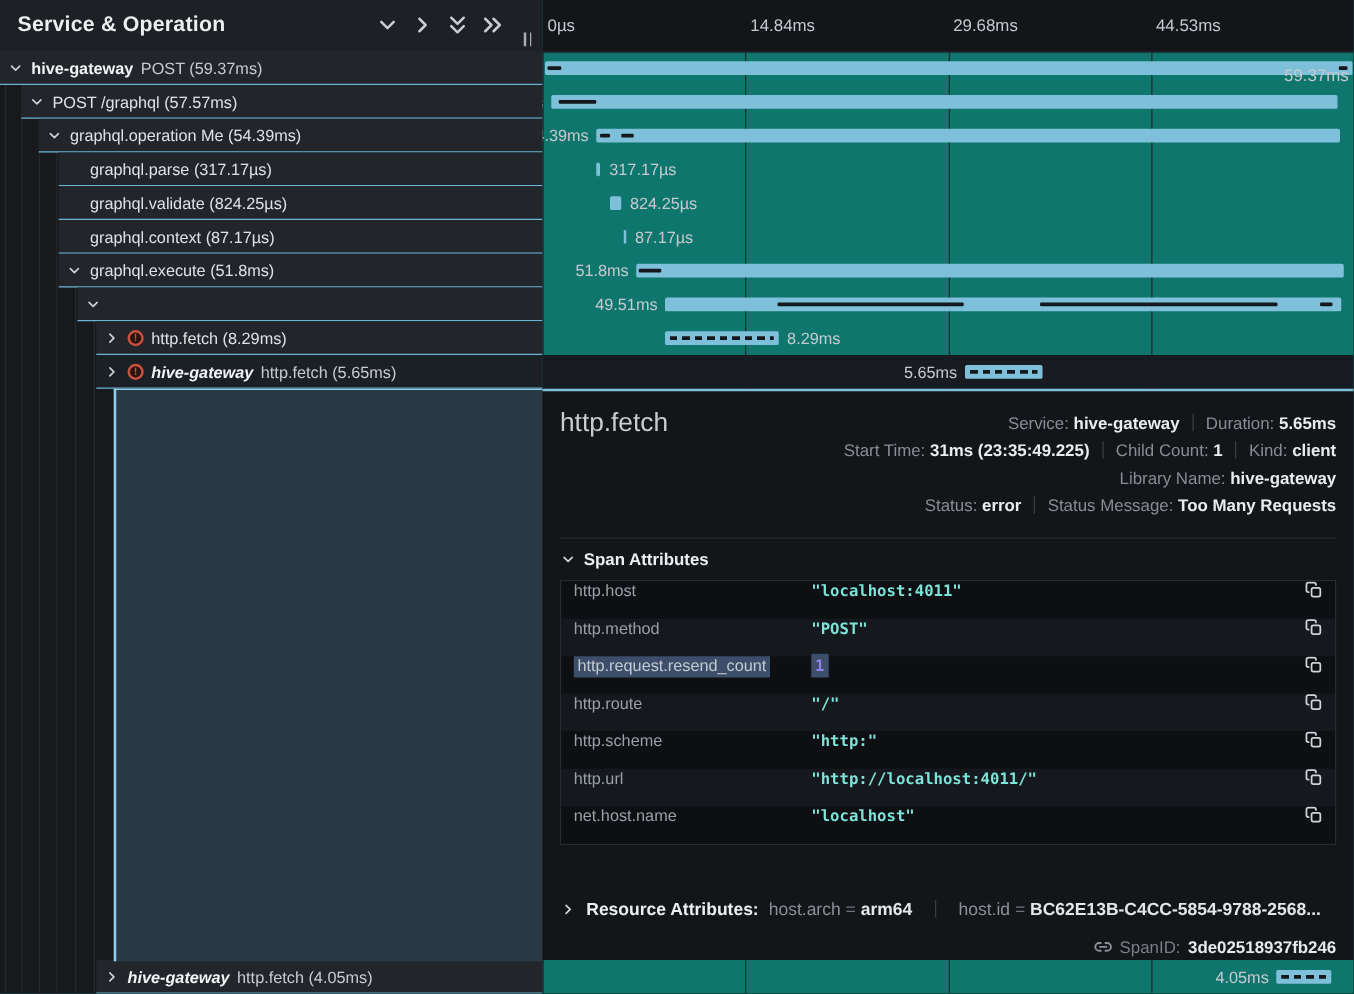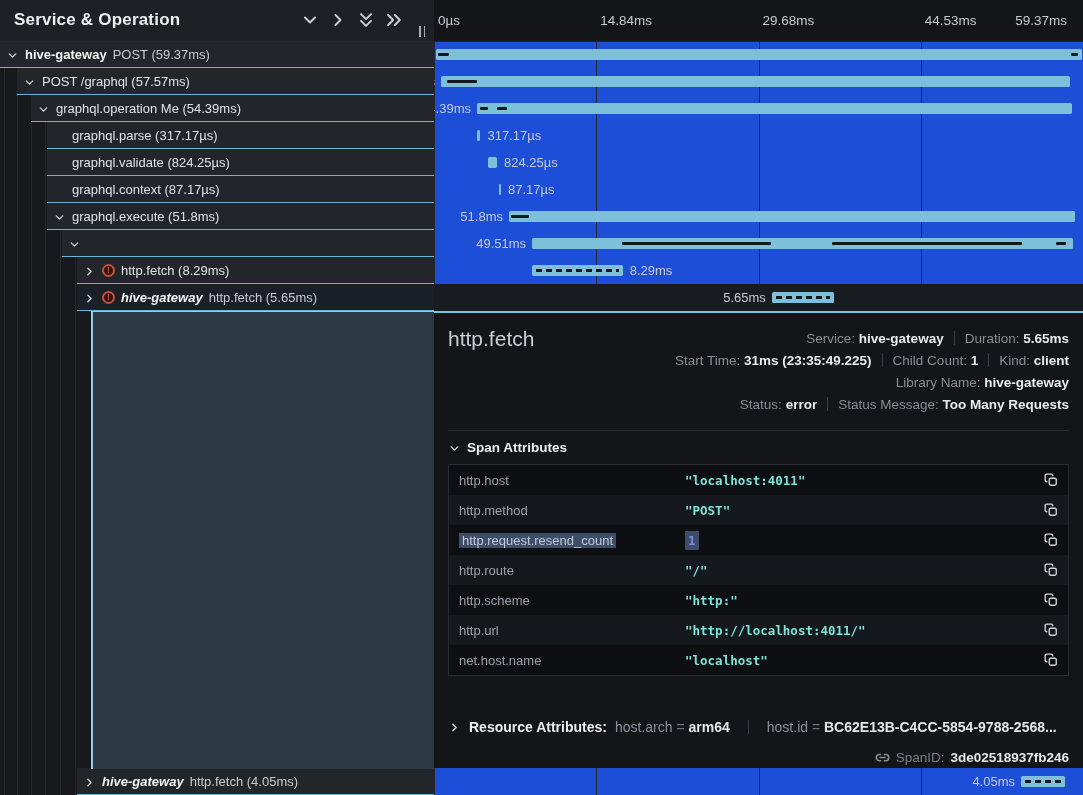--- a/index.html
+++ b/index.html
@@ -1,16 +1,16 @@
 <!DOCTYPE html>
 <html><head>
 <meta charset="utf-8">
 <style>
   html,body{margin:0;padding:0;background:#0e1013;}
-  .app{position:relative;width:1083px;height:795px;background:#1d4ed8;overflow:hidden;
+  .app{position:relative;width:1083px;height:795px;background:#0f766e;overflow:hidden;
        font-family:"Liberation Sans",sans-serif;color:#dcdfe3;-webkit-font-smoothing:antialiased;}
   
   .tree-header{position:absolute;left:0;top:0;width:434px;height:41px;background:#1d2025;
                border-bottom:1px solid #26292e;z-index:5;}
   .tree-title{position:absolute;left:14px;top:10px;font-size:17px;font-weight:bold;color:#eceef0;letter-spacing:.2px;}
   .hdr-icons{position:absolute;left:300px;top:10px;display:flex;gap:8px;z-index:6;}
   .hdr-btn{width:20px;height:20px;color:#c9cdd2;cursor:pointer;}
   .hdr-btn svg{width:100%;height:100%;}
   .resize-handle{position:absolute;left:419px;top:26px;display:flex;gap:3px;z-index:6;cursor:col-resize;}
   .resize-handle i{display:block;width:1.5px;height:11px;background:#a7acb2;}
@@ -54,21 +54,21 @@
   .d-meta{position:absolute;right:14px;top:15px;text-align:right;}
   .d-meta-line{height:22px;line-height:22px;font-size:13.5px;white-space:nowrap;}
   .m-label{color:#878d94;}
   .m-value{color:#e9ebed;font-weight:bold;}
   .m-sep{display:inline-block;width:1px;height:14px;background:#3a3e44;margin:0 10px;vertical-align:-2px;}
   .d-divider{position:absolute;left:14px;right:14px;top:117px;height:1px;background:#26292e;}
   .attr-head{position:absolute;left:14px;top:127px;display:flex;align-items:center;gap:6px;cursor:pointer;}
   .attr-head .t-toggle{color:#d4d8dc;}
   .attr-head b{font-size:13.5px;color:#eceef0;}
   .attr-table{position:absolute;left:14px;right:14px;top:151px;border:1px solid #282b30;}
-  .attr-row{display:flex;align-items:center;height:30px;font-size:13px;gap:36px;}
+  .attr-row{display:flex;height:30px;font-size:13px;}
   .attr-row:nth-child(odd){background:#0d0f13;}
   .attr-row:nth-child(even){background:#15181d;}
   .a-key{flex:0 0 190px;padding-left:10px;color:#9aa0a7;white-space:nowrap;overflow:hidden;}
   .a-val{flex:1;font-family:"DejaVu Sans Mono",monospace;font-size:12.5px;font-weight:bold;white-space:nowrap;}
   .a-val.string{color:#7ce4d8;}
   .a-val.number{color:#8c82e8;}
   .a-copy{flex:0 0 34px;display:flex;justify-content:center;color:#d0d3d7;cursor:pointer;}
   .a-copy svg{width:14px;height:14px;}
   .sel{background:#3d4e6b;border-radius:1px;}
   .a-key .sel{color:#c4cad1;padding:2px 3px;}
@@ -113,21 +113,21 @@
         <i></i>
         <i></i>
       </span>
   </div>
 
   <div class="timeline-header" id="tick-bar">
       <span class="tick" style="left:4px;">0µs</span>
       <span class="tick" style="left:166.25px;">14.84ms</span>
       <span class="tick" style="left:328.5px;">29.68ms</span>
       <span class="tick" style="left:490.75px;">44.53ms</span>
-      <span class="tick" style="right:16px;">59.37ms</span>
+      <span class="tick" style="right:4px;margin-top:40px;">59.37ms</span>
     </div>
 
   <div class="timeline-panel" id="timeline-panel">
       <div class="gridline" style="left:0px"></div>
       <div class="gridline" style="left:162.25px"></div>
       <div class="gridline" style="left:324.5px"></div>
       <div class="gridline" style="left:486.75px"></div>
       <div class="tl-row" style="top:41px">
         <div class="bar" style="left:1.6397170288024254px;width:646.0485093481557px">
           <i style="left:2.73286171467071px;width:10.384874515748695px"></i>

